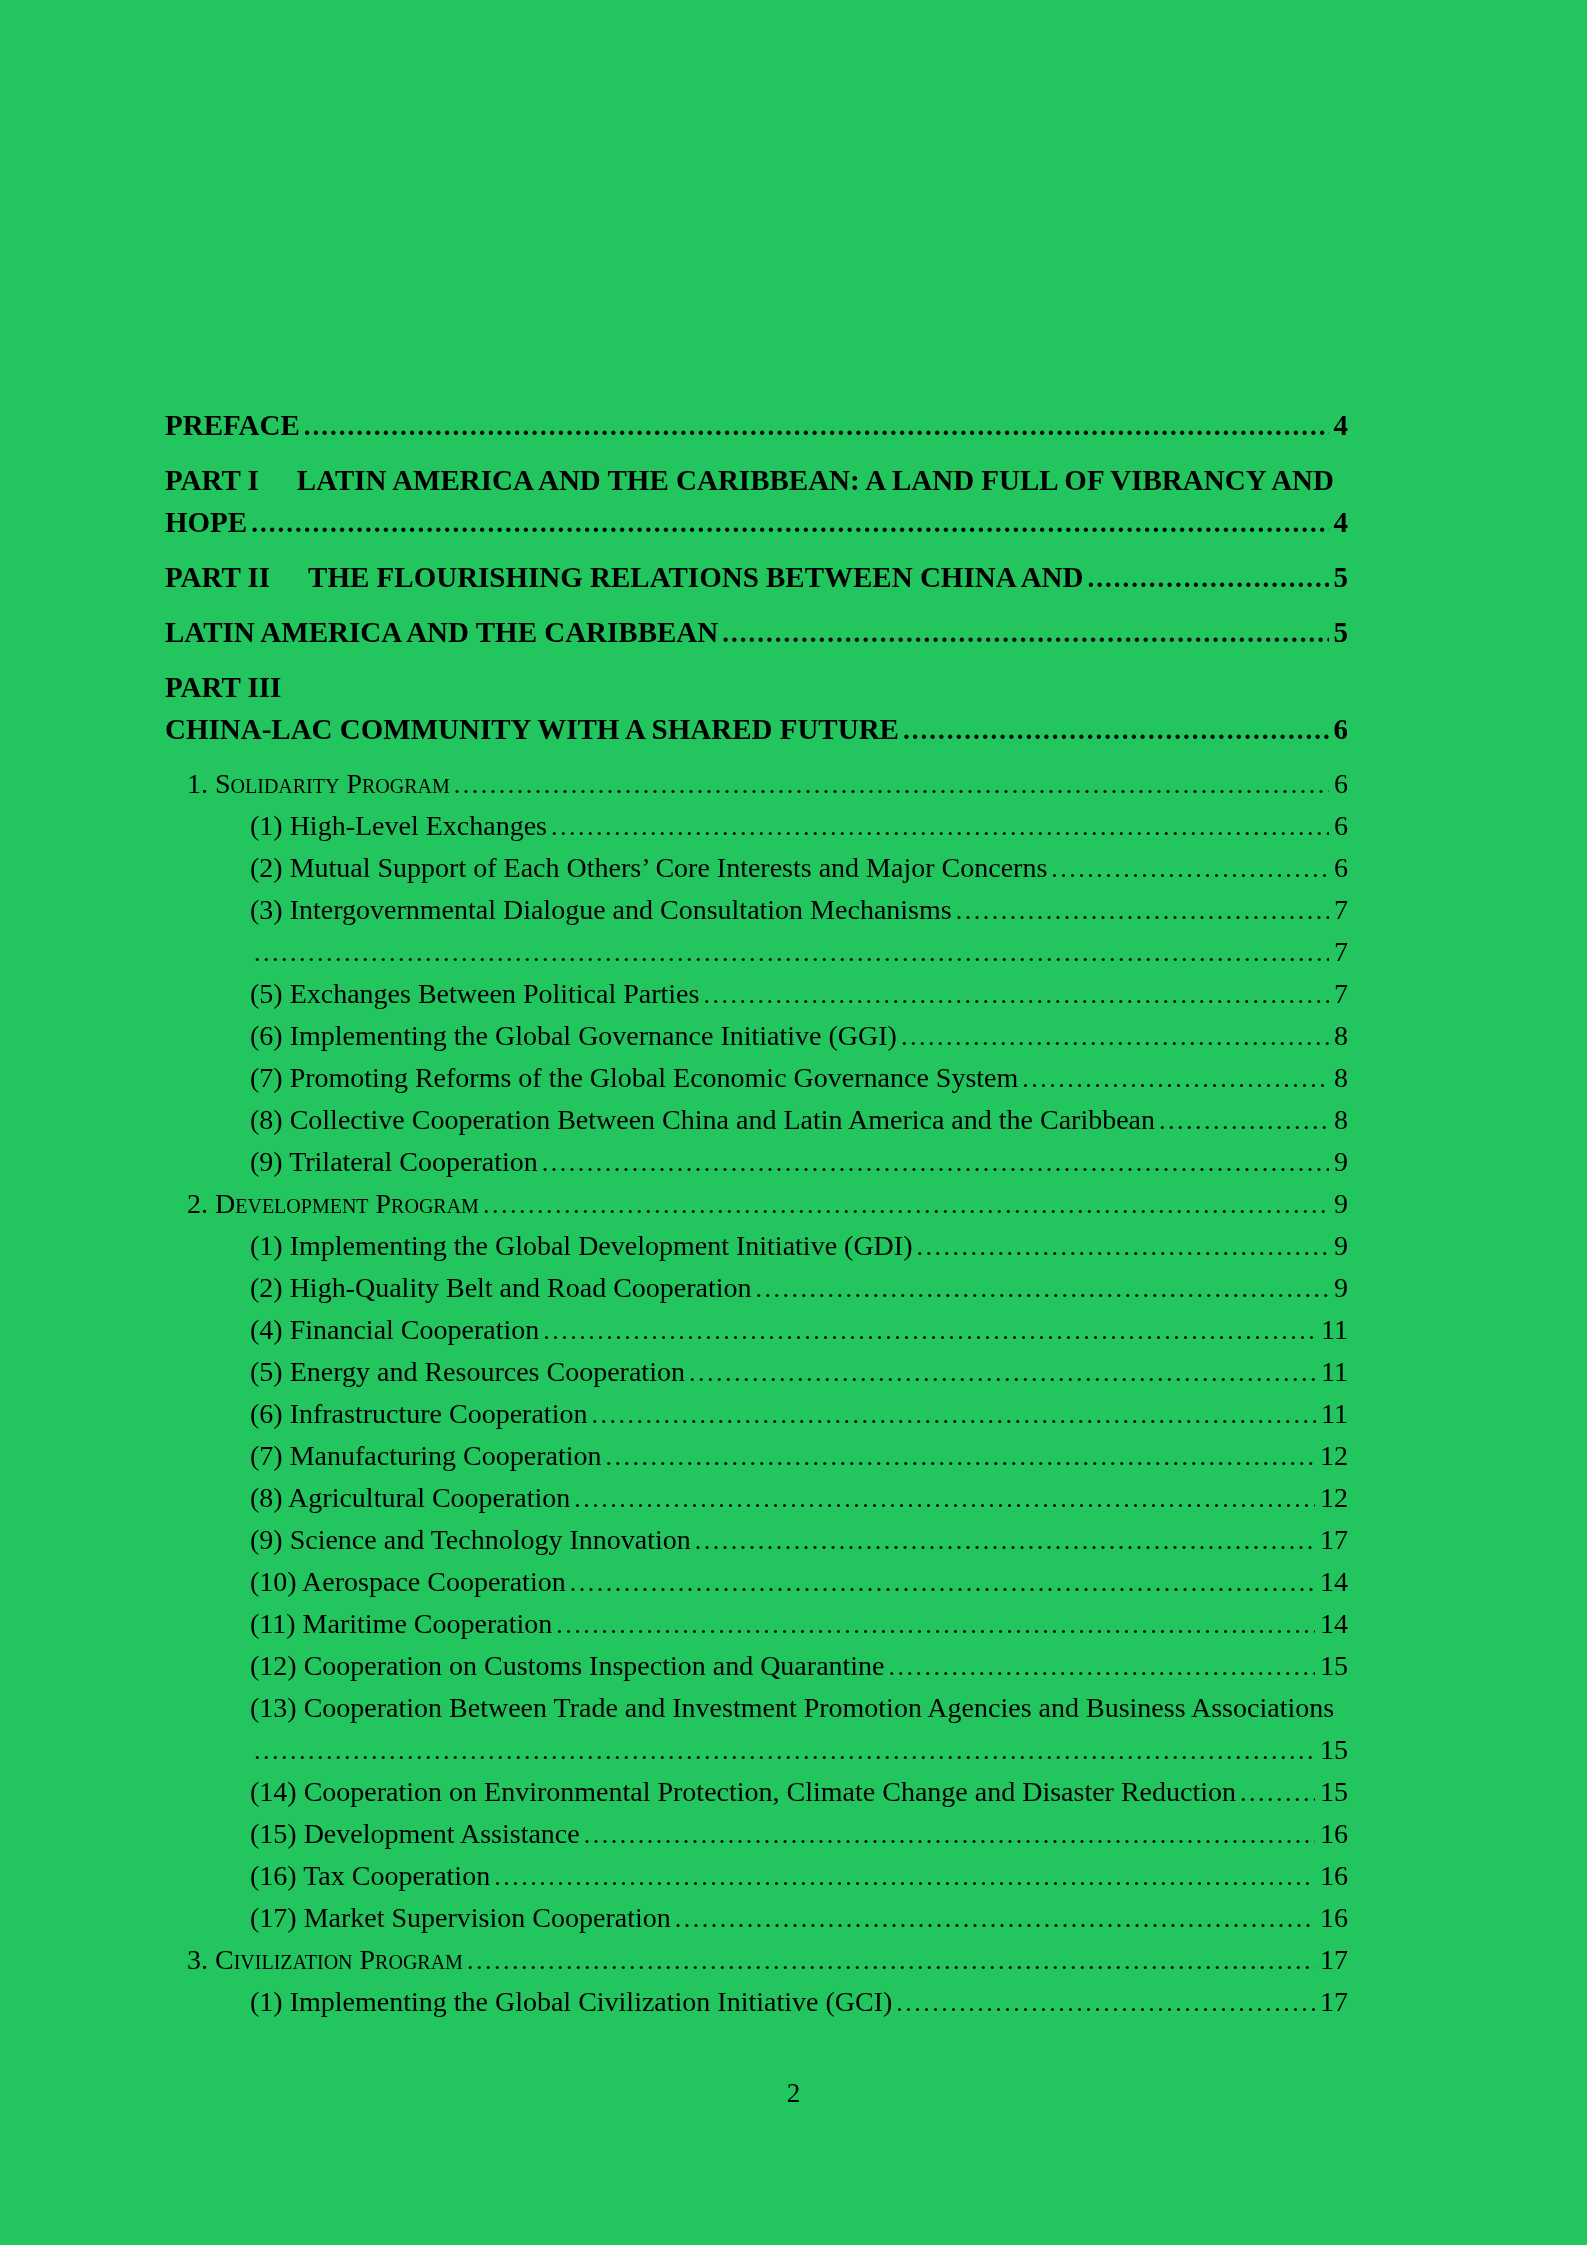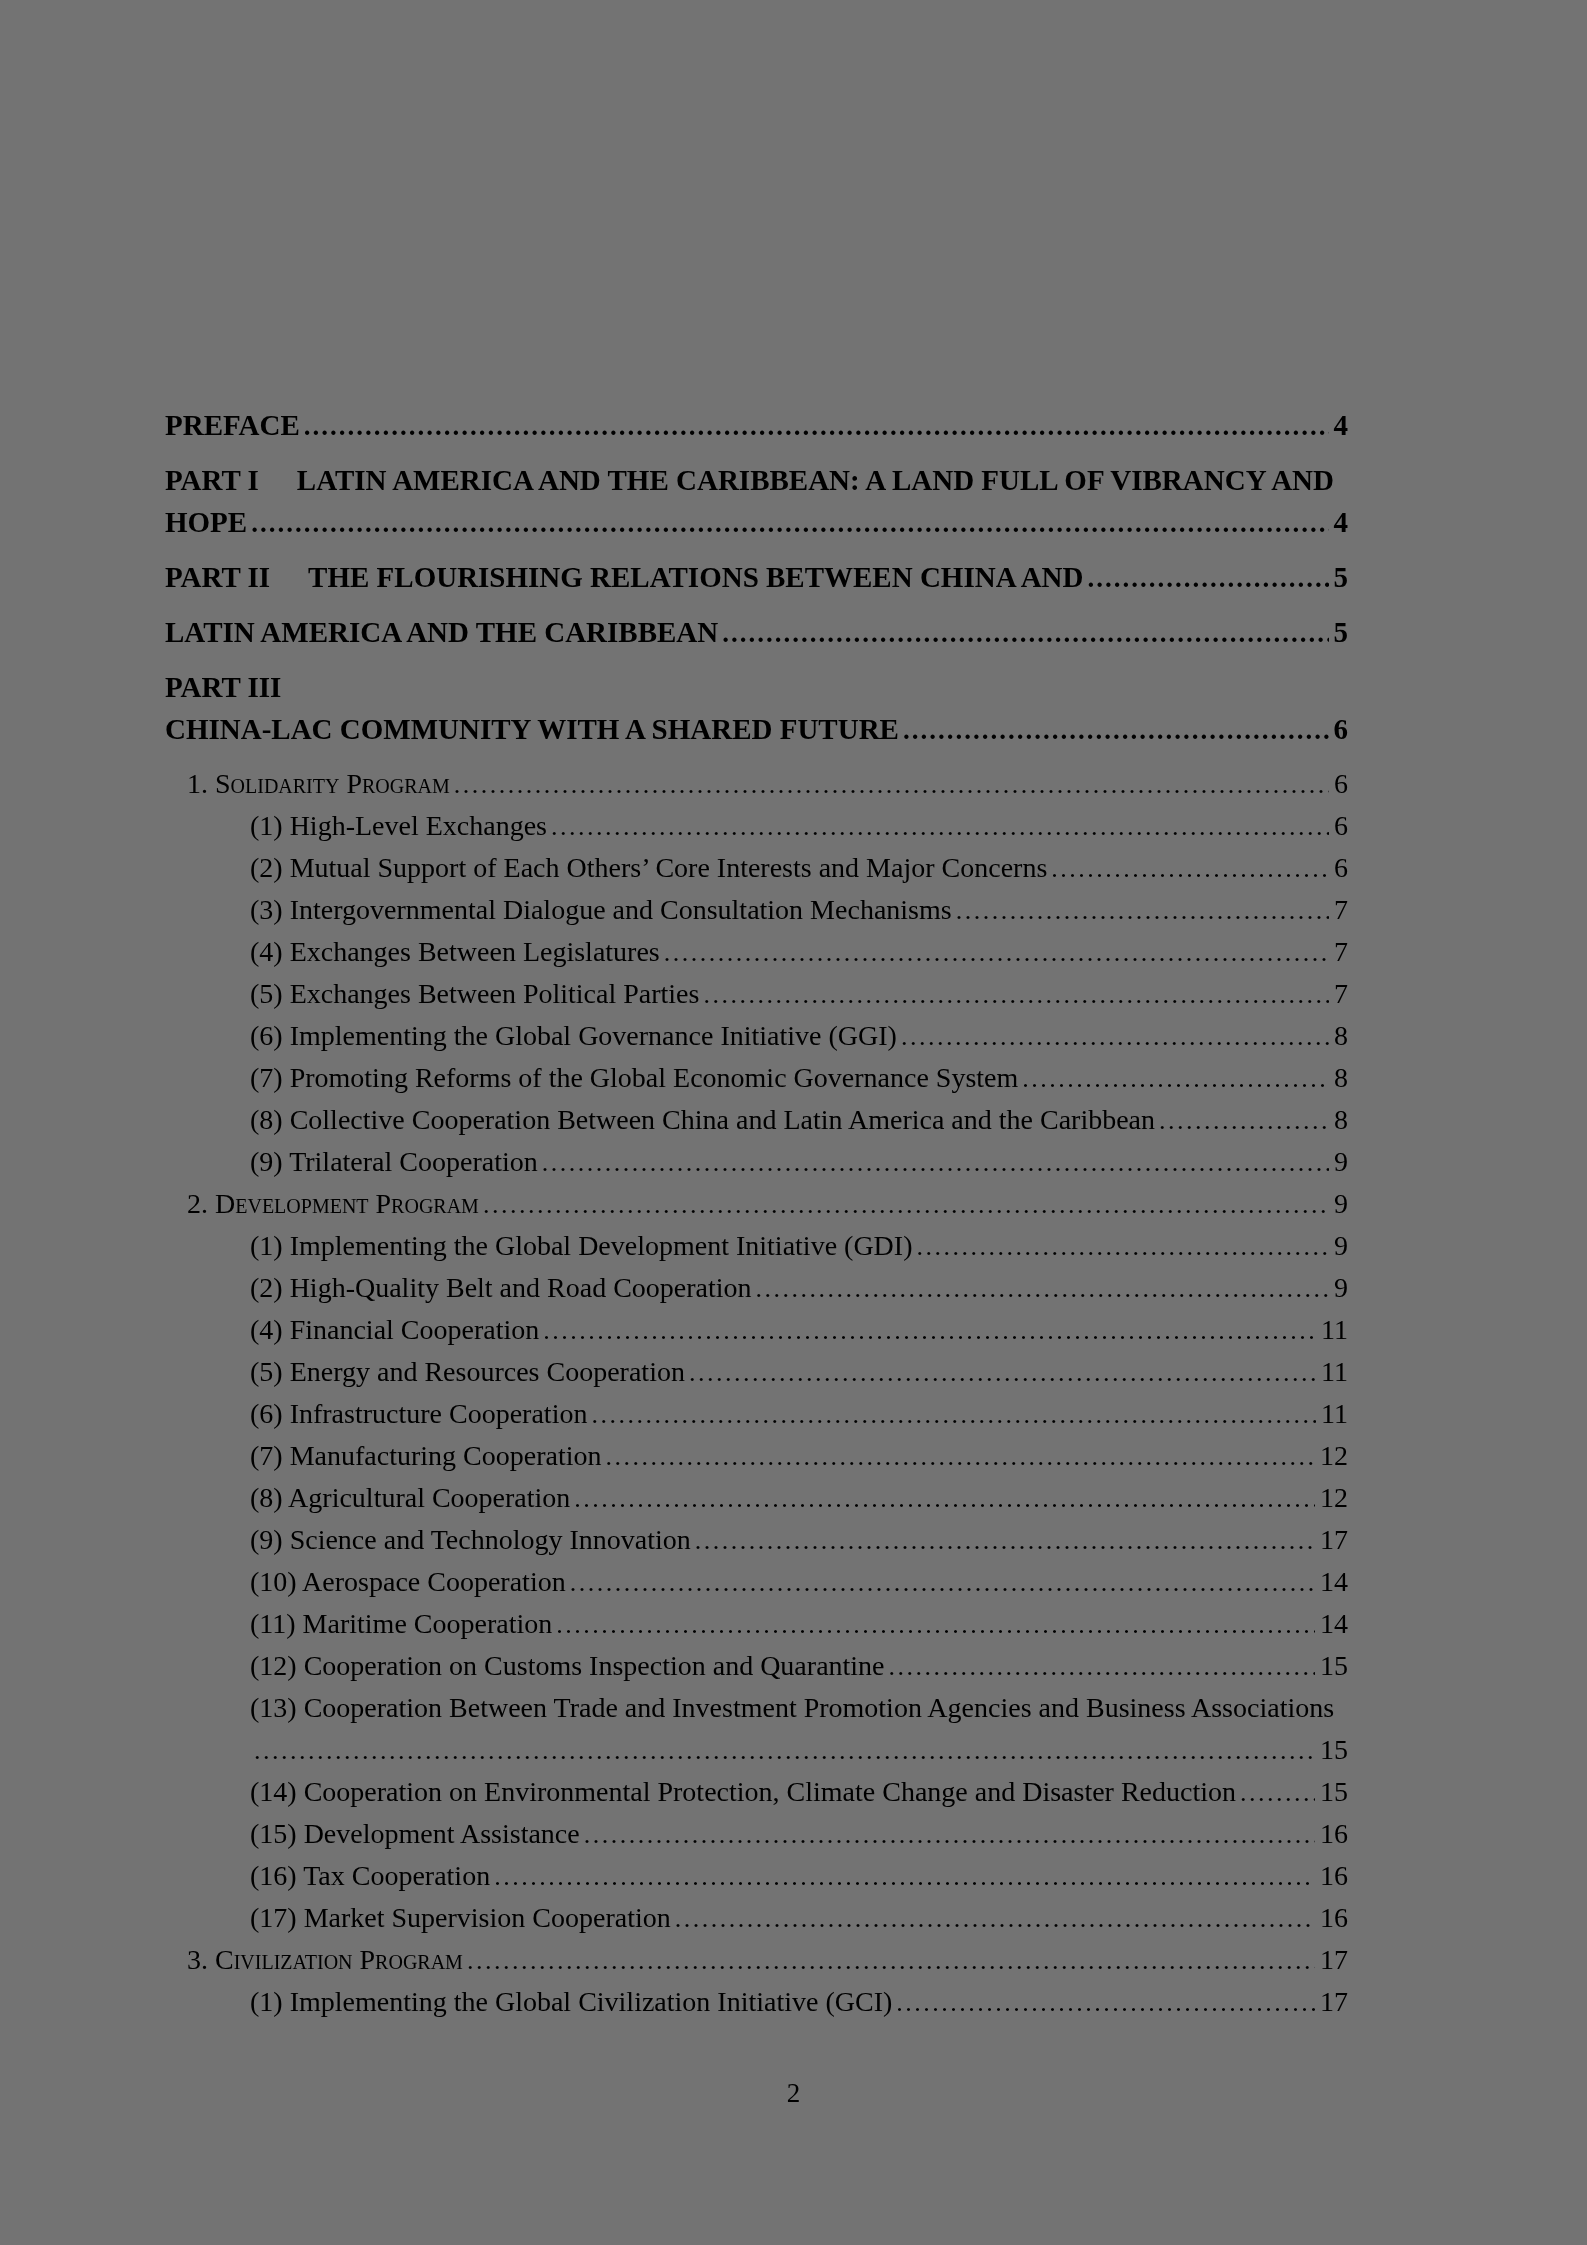--- a/index.html
+++ b/index.html
@@ -11,21 +11,21 @@
     width: 1587px;
     height: 2245px;
     position: relative;
     font-family: "Liberation Serif", "DejaVu Serif", serif;
     color: #000000;
     overflow: hidden;
   }
   .page {
     position: absolute;
     inset: 0;
-    background: #737373;
+    background: #22c55e;
   }
   .toc {
     position: absolute;
     top: 404px;
     left: 165px;
     width: 1183px;
   }
   .row {
     display: flex;
     align-items: baseline;
@@ -149,21 +149,20 @@
     <span class="page-num">6</span>
   </div>
       <div class="row item">
 
     <span class="entry-title">(3) Intergovernmental Dialogue and Consultation Mechanisms</span>
     <span class="leader"></span>
     <span class="page-num">7</span>
   </div>
       <div class="row item">
 
-    <span class="entry-title">(4) Exchanges Between Legislatures</span>
     <span class="leader"></span>
     <span class="page-num">7</span>
   </div>
       <div class="row item">
 
     <span class="entry-title">(5) Exchanges Between Political Parties</span>
     <span class="leader"></span>
     <span class="page-num">7</span>
   </div>
       <div class="row item">

